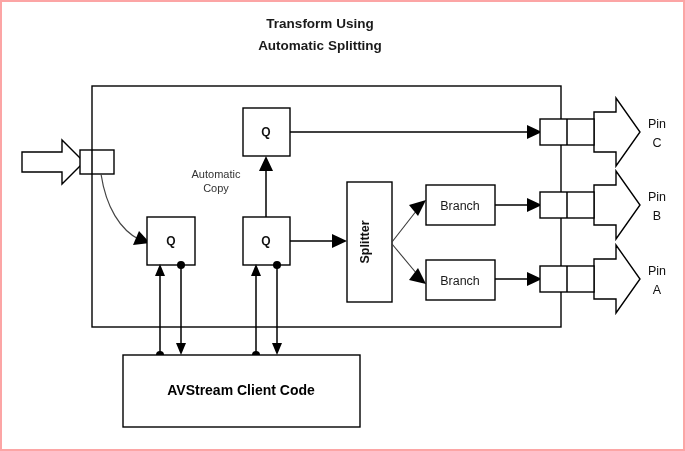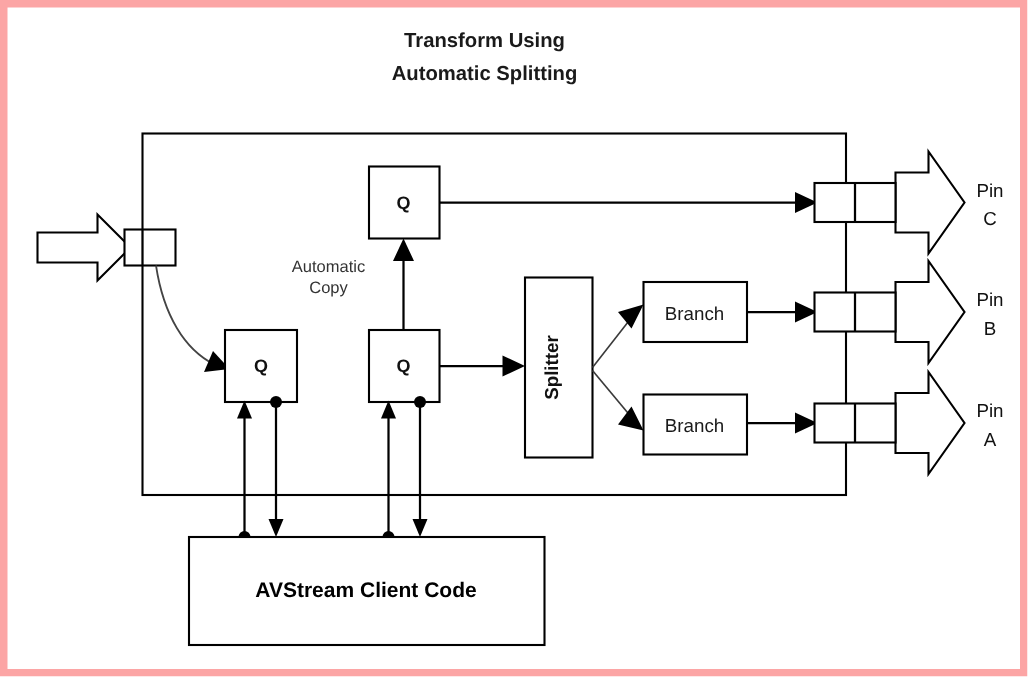--- a/index.html
+++ b/index.html
@@ -8,21 +8,21 @@
     background: #ffffff;
   }
   body {
     font-family: "Liberation Sans", sans-serif;
   }
   #stage {
     position: relative;
     width: 685px;
     height: 451px;
     background: #ffffff;
-    border: 5px solid #fca5a5;
+    border: 2px solid #fca5a5;
     box-sizing: border-box;
     overflow: hidden;
   }
   #diagram-svg {
     position: absolute;
     left: 0;
     top: 0;
     width: 685px;
     height: 451px;
   }

